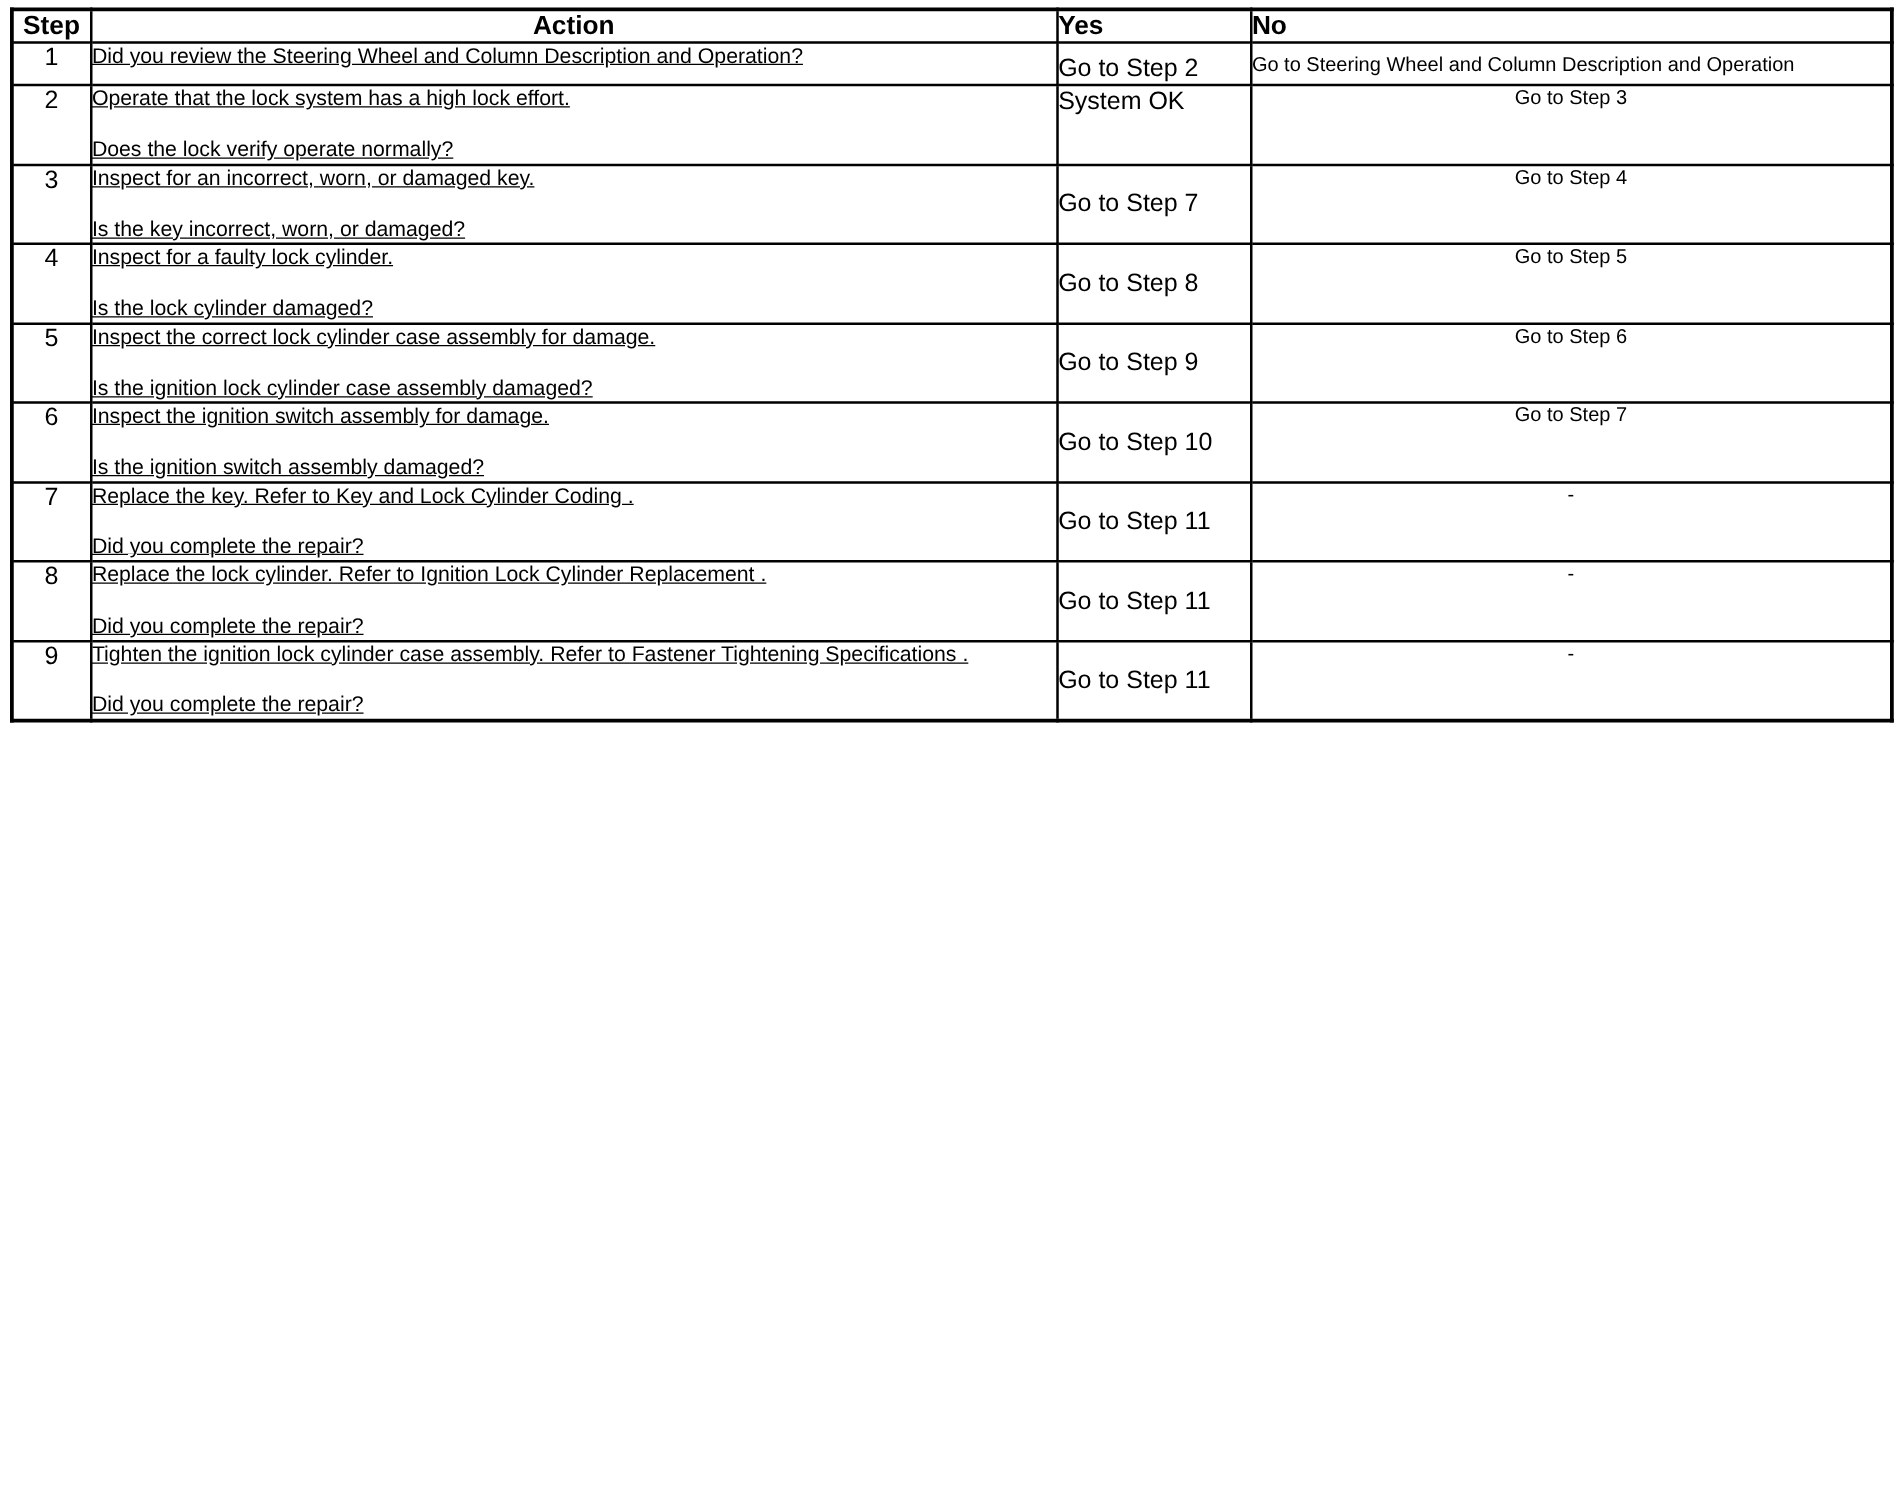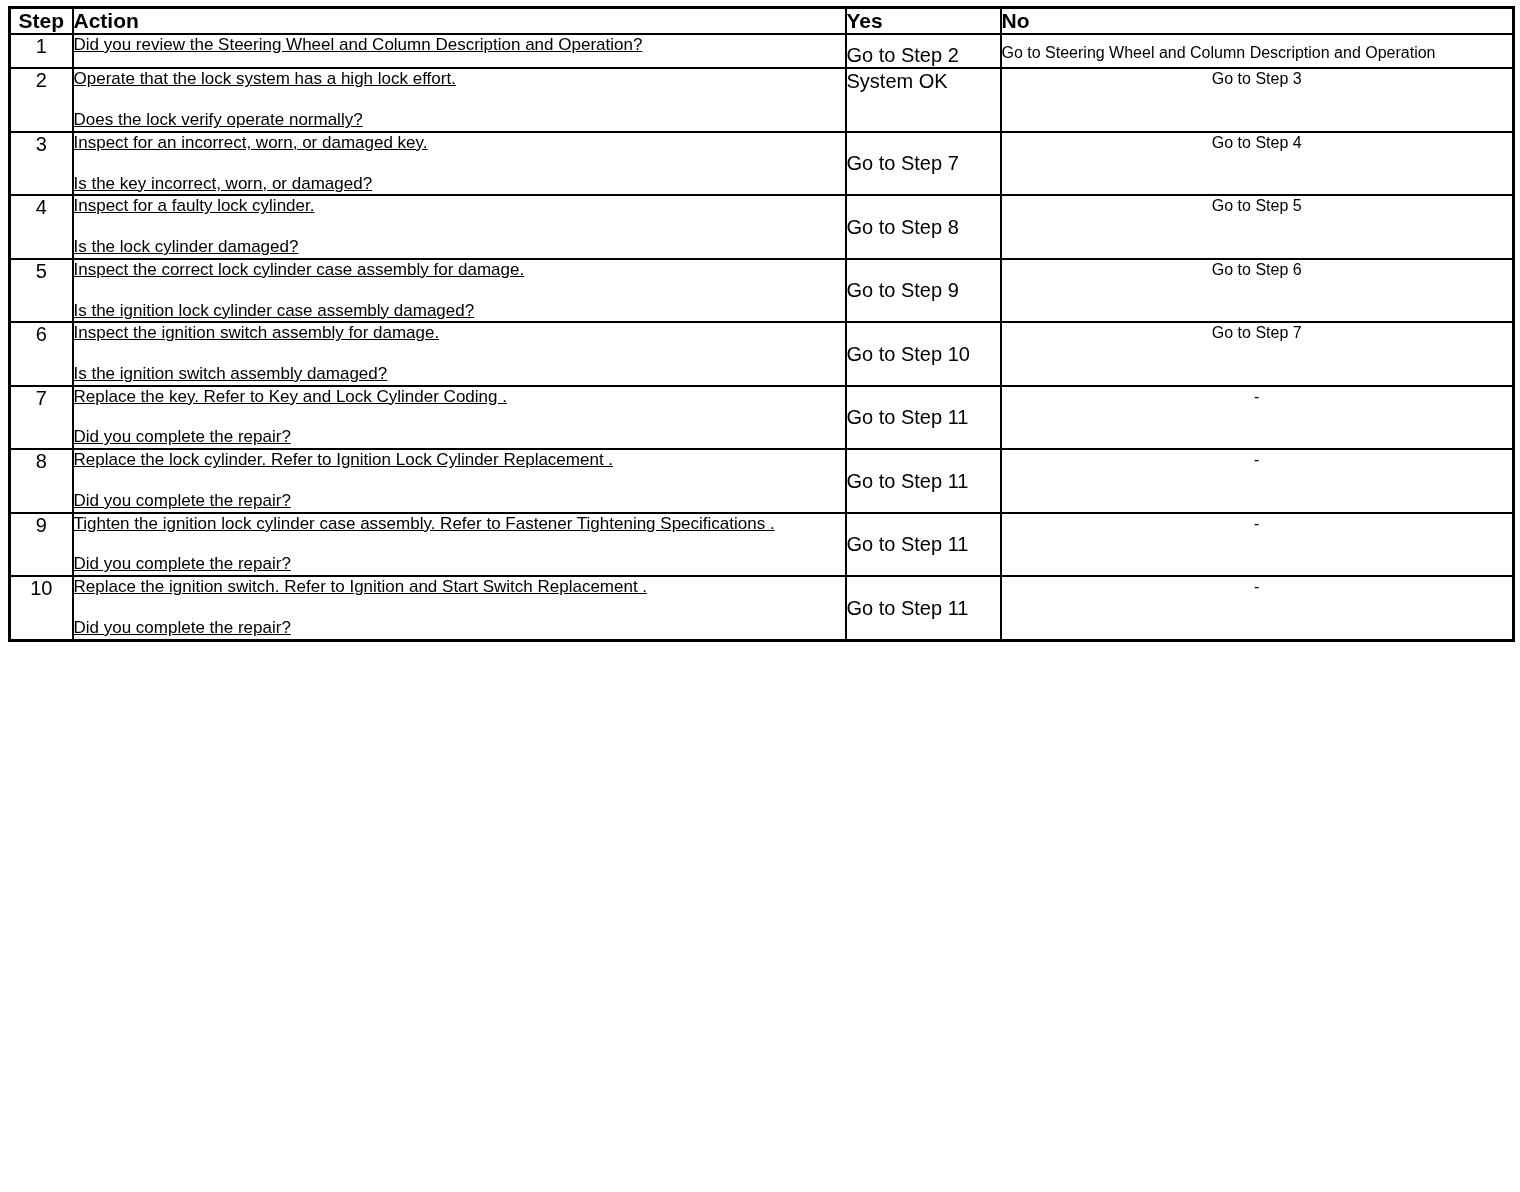--- a/index.html
+++ b/index.html
@@ -36,21 +36,21 @@
     padding: 0;
   }
   thead th {
     font-size: 21px;
     font-weight: bold;
     text-align: left;
     padding: 5px 2px 7px 2px;
     vertical-align: middle;
   }
   th.h-step { text-align: center; }
-  th.h-action { text-align: left; }
+  th.h-action { text-align: center; }
 
   td.step {
     text-align: center;
     vertical-align: middle;
     font-size: 20px;
     padding: 2px;
   }
   td.action {
     font-size: 17px;
     padding: 8px 0 8px 8px;
@@ -193,26 +193,17 @@
       <tr>
         <td class="step">9</td>
         <td class="action">
           <span class="line1">Tighten the ignition lock cylinder case assembly. Refer to Fastener Tightening Specifications .</span>
           <span class="line2">Did you complete the repair?</span>
         </td>
         <td class="yes mid">Go to Step 11</td>
         <td class="no">-</td>
       </tr>
 
-      <tr>
-        <td class="step">10</td>
-        <td class="action">
-          <span class="line1">Replace the ignition switch. Refer to Ignition and Start Switch Replacement .</span>
-          <span class="line2">Did you complete the repair?</span>
-        </td>
-        <td class="yes mid">Go to Step 11</td>
-        <td class="no">-</td>
-      </tr>
 
 
     </tbody>
   </table>
 </div>
 
 </body></html>

